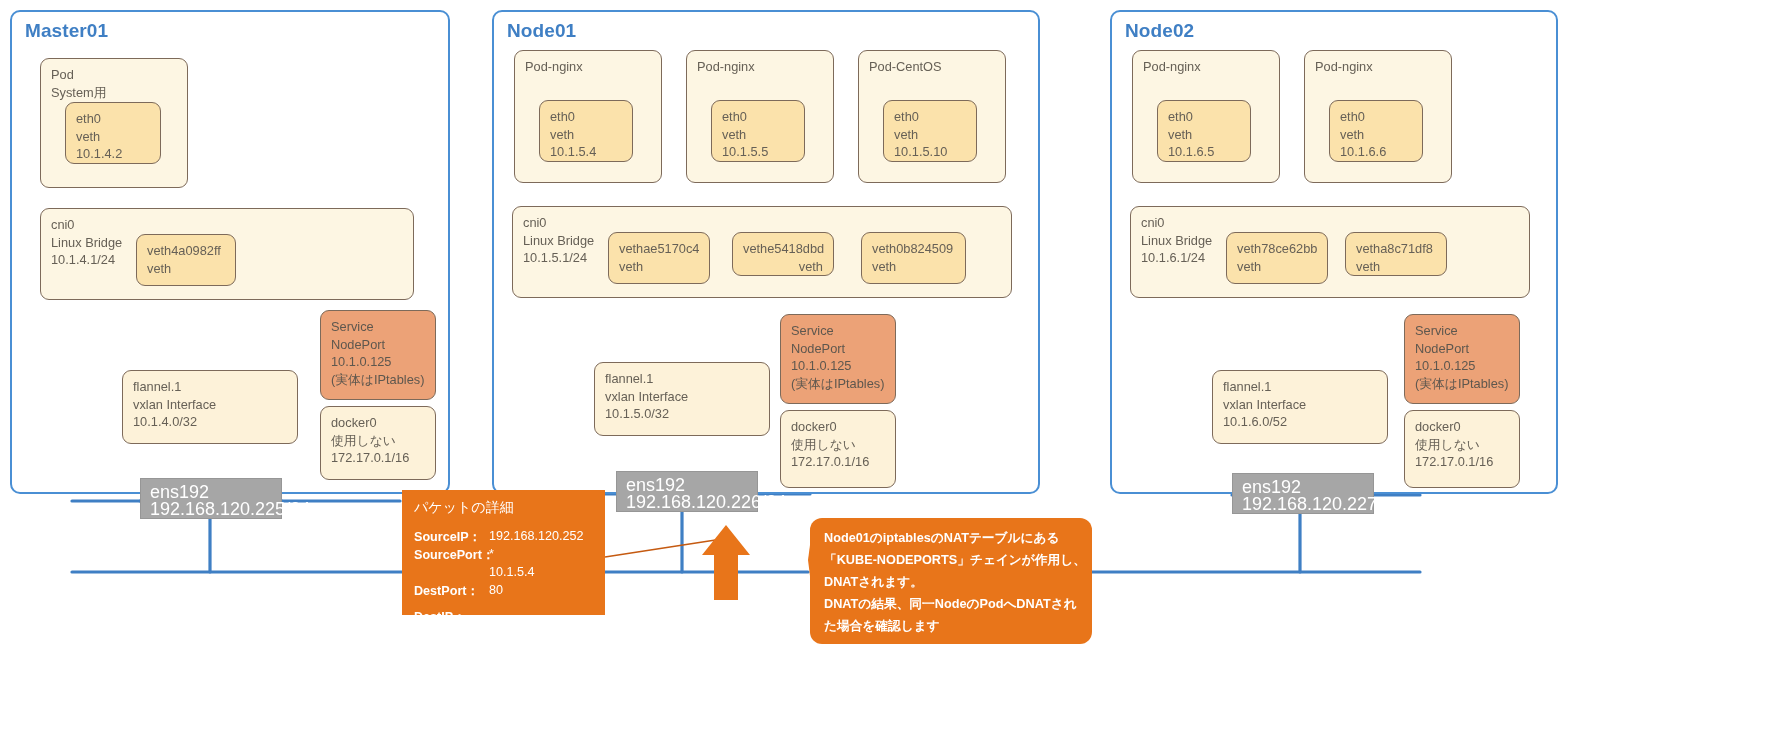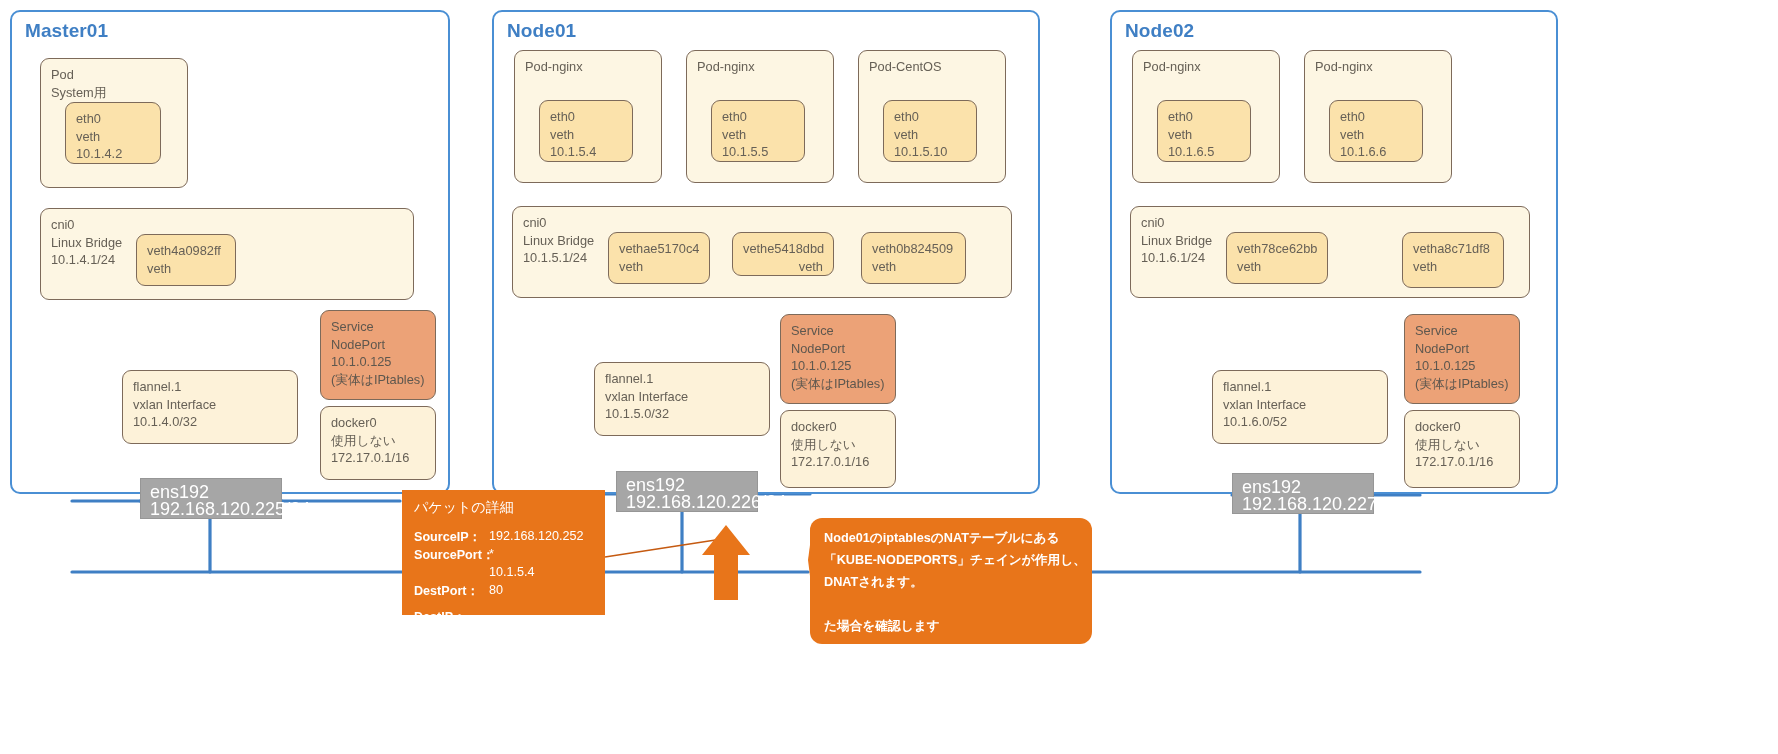--- a/index.html
+++ b/index.html
@@ -252,21 +252,21 @@
 
   <div class="box pale" style="left:1130px;top:206px;width:400px;height:92px;">
     <span class="ln">cni0</span>
     <span class="ln">Linux Bridge</span>
     <span class="ln">10.1.6.1/24</span>
   </div>
   <div class="box deep" style="left:1226px;top:232px;width:102px;height:52px;">
     <span class="ln">veth78ce62bb</span>
     <span class="ln">veth</span>
   </div>
-  <div class="box deep" style="left:1402px;top:232px;width:102px;height:56px;">
+  <div class="box deep" style="left:1345px;top:232px;width:102px;height:44px;">
     <span class="ln">vetha8c71df8</span>
     <span class="ln">veth</span>
   </div>
 
   <div class="box" style="left:1212px;top:370px;width:176px;height:74px;">
     <span class="ln">flannel.1</span>
     <span class="ln">vxlan Interface</span>
     <span class="ln">10.1.6.0/52</span>
   </div>
 
@@ -300,15 +300,16 @@
   <div class="pkt-row" style="left:414px;top:565px;margin-top:44px;">DestIP：</div>
   <div class="pkt-val" style="left:489px;top:565px;">10.1.5.4</div>
 
   <div class="pkt-row" style="left:414px;top:583px;">DestPort：</div>
   <div class="pkt-val" style="left:489px;top:583px;">80</div>
 
   <div class="panel-orange" style="left:810px;top:518px;width:282px;height:126px;border-radius:12px;"></div>
   <div class="callout-text" style="left:824px;top:527px;">Node01のiptablesのNATテーブルにある</div>
   <div class="callout-text" style="left:824px;top:549px;">「KUBE-NODEPORTS」チェインが作用し、</div>
   <div class="callout-text" style="left:824px;top:571px;">DNATされます。</div>
+  <div class="callout-text" style="left:824px;top:593px;">DNATの結果、同一NodeのPodへDNATされ</div>
   <div class="callout-text" style="left:824px;top:615px;">た場合を確認します</div>
 
 </div>
 
 </body></html>

